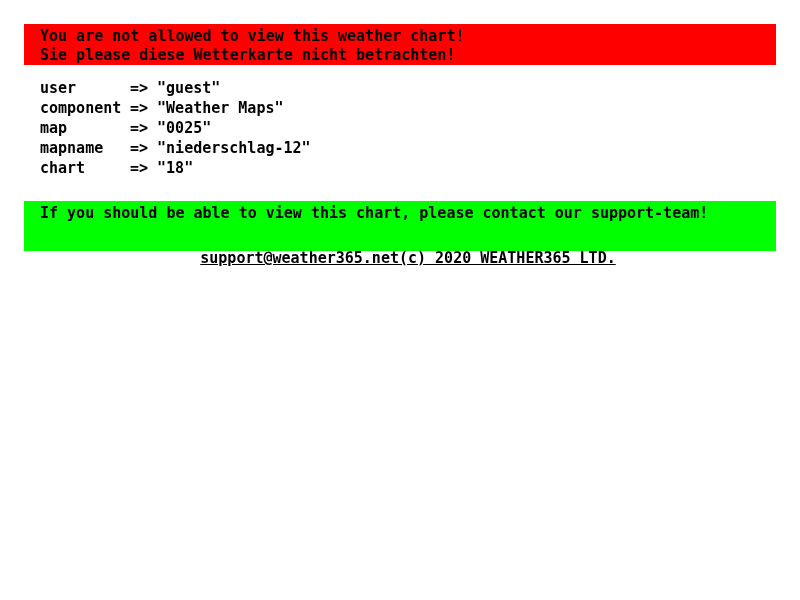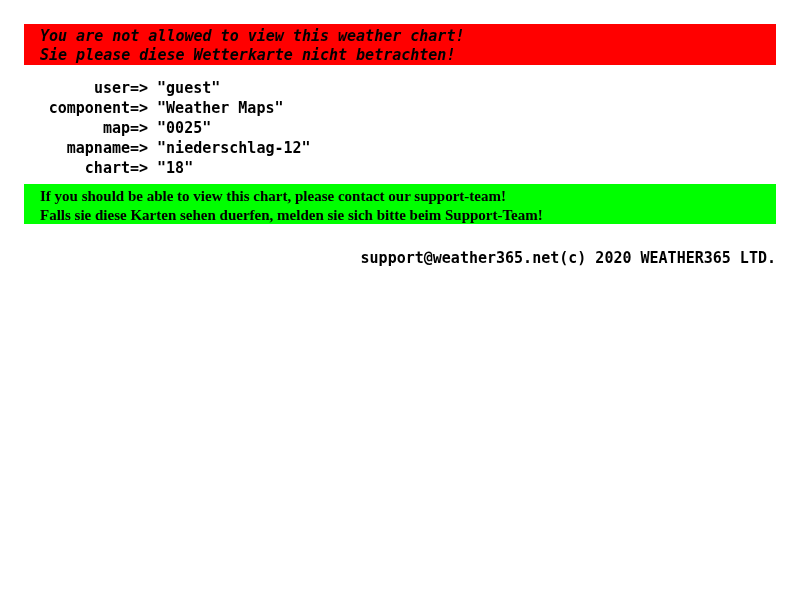--- a/index.html
+++ b/index.html
@@ -17,58 +17,58 @@
   .banner {
     position: absolute;
     left: 24px;
     width: 752px;
     box-sizing: border-box;
     padding: 3px 0 0 16px;
     line-height: 19px;
     white-space: nowrap;
   }
   .banner-error { top: 24px;  height: 41px; background: #ff0000; }
-  .banner-info  { top: 184px; height: 40px; background: #00ff00; font-family: Liberation Serif, serif; }
+  .banner-info  { top: 201px; height: 50px; background: #00ff00; }
   .params {
     position: absolute;
     left: 40px;
     top: 78px;
     line-height: 20px;
     white-space: nowrap;
   }
-  .param-key   { display: inline-block; width: 90px; text-align: right; }
+  .param-key   { display: inline-block; width: 90px; }
   .param-value { margin-left: 9px; }
   .footer {
     position: absolute;
     left: 40px;
     top: 250px;
     width: 736px;
     display: flex;
-    justify-content: flex-end;
+    justify-content: center;
     line-height: 16px;
     white-space: nowrap;
+    text-decoration: underline;
   }
 </style>
 </head>
 <body>
 
-<div class="banner banner-error" style="background-color: rgb(255, 0, 0); font-style: italic;">
+<div class="banner banner-error" style="background-color: rgb(255, 0, 0);">
   <div>You are not allowed to view this weather chart!</div>
   <div>Sie please diese Wetterkarte nicht betrachten!</div>
 </div>
 
 <div class="params">
   <div class="param-row"><span class="param-key">user</span><span class="param-arrow">=&gt;</span><span class="param-value">"guest"</span></div>
   <div class="param-row"><span class="param-key">component</span><span class="param-arrow">=&gt;</span><span class="param-value">"Weather Maps"</span></div>
   <div class="param-row"><span class="param-key">map</span><span class="param-arrow">=&gt;</span><span class="param-value">"0025"</span></div>
   <div class="param-row"><span class="param-key">mapname</span><span class="param-arrow">=&gt;</span><span class="param-value">"niederschlag-12"</span></div>
   <div class="param-row"><span class="param-key">chart</span><span class="param-arrow">=&gt;</span><span class="param-value">"18"</span></div>
 </div>
 
 <div class="banner banner-info" style="background-color: rgb(0, 255, 0);">
   <div>If you should be able to view this chart, please contact our support-team!</div>
-  <div>Falls sie diese Karten sehen duerfen, melden sie sich bitte beim Support-Team!</div>
 </div>
 
 <div class="footer">
   <span>support@weather365.net</span>
   <span>(c) 2020 WEATHER365 LTD.</span>
 </div>
 
 </body></html>

